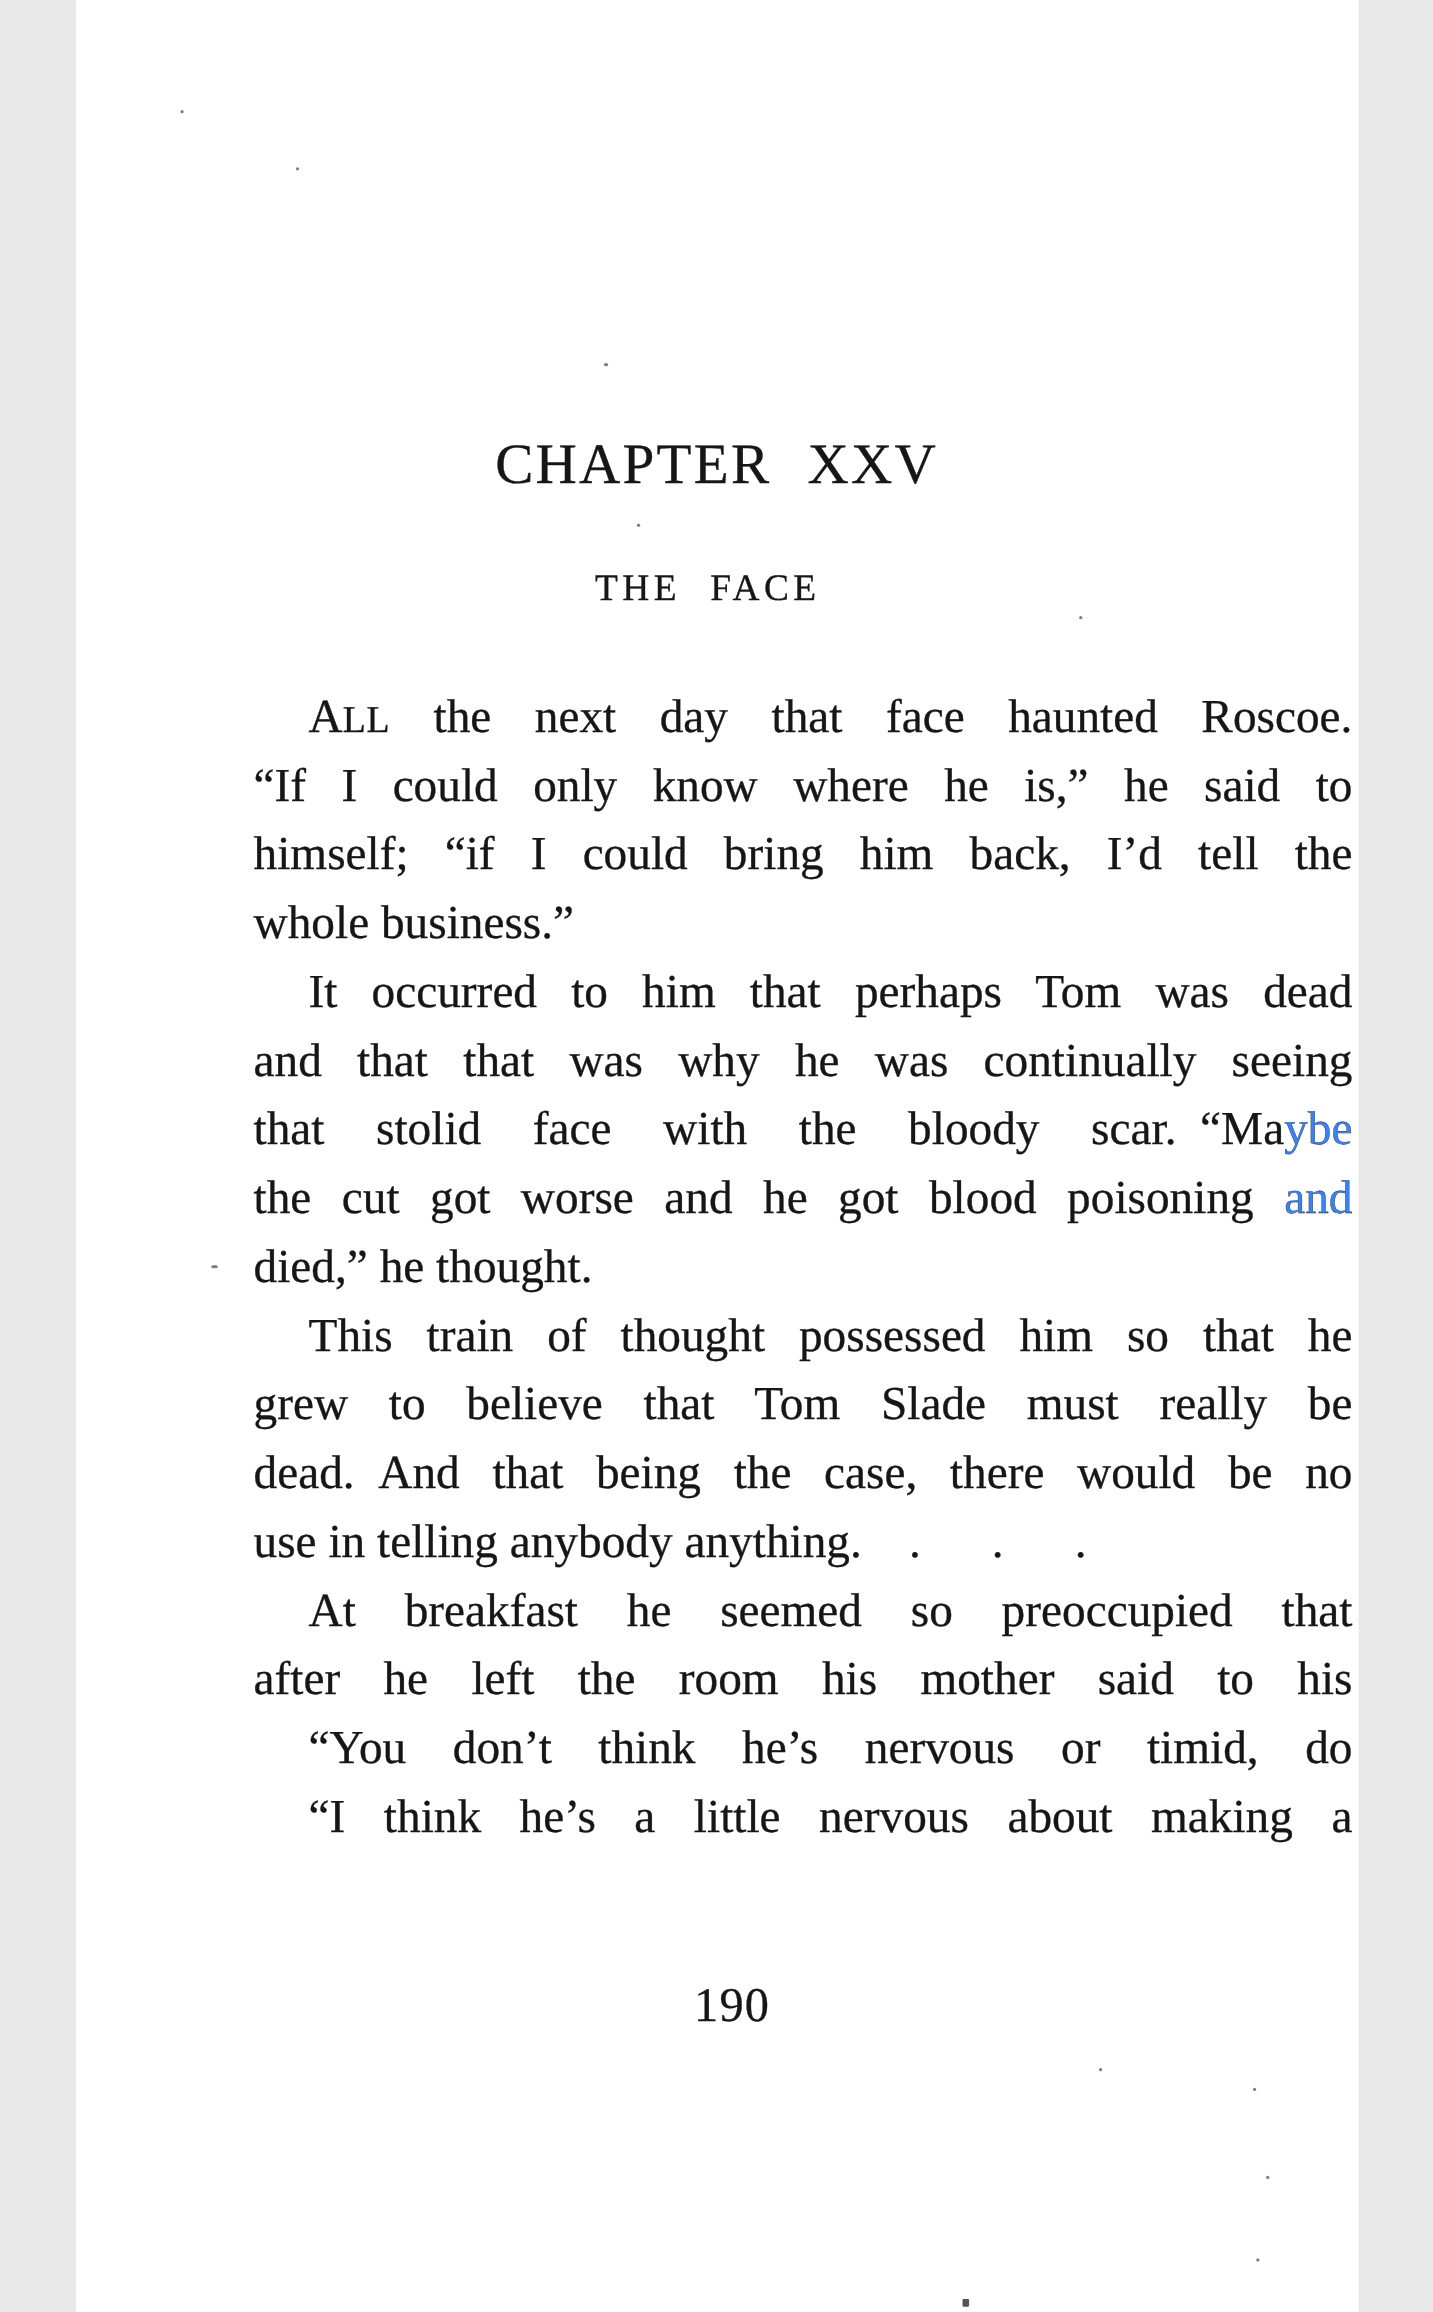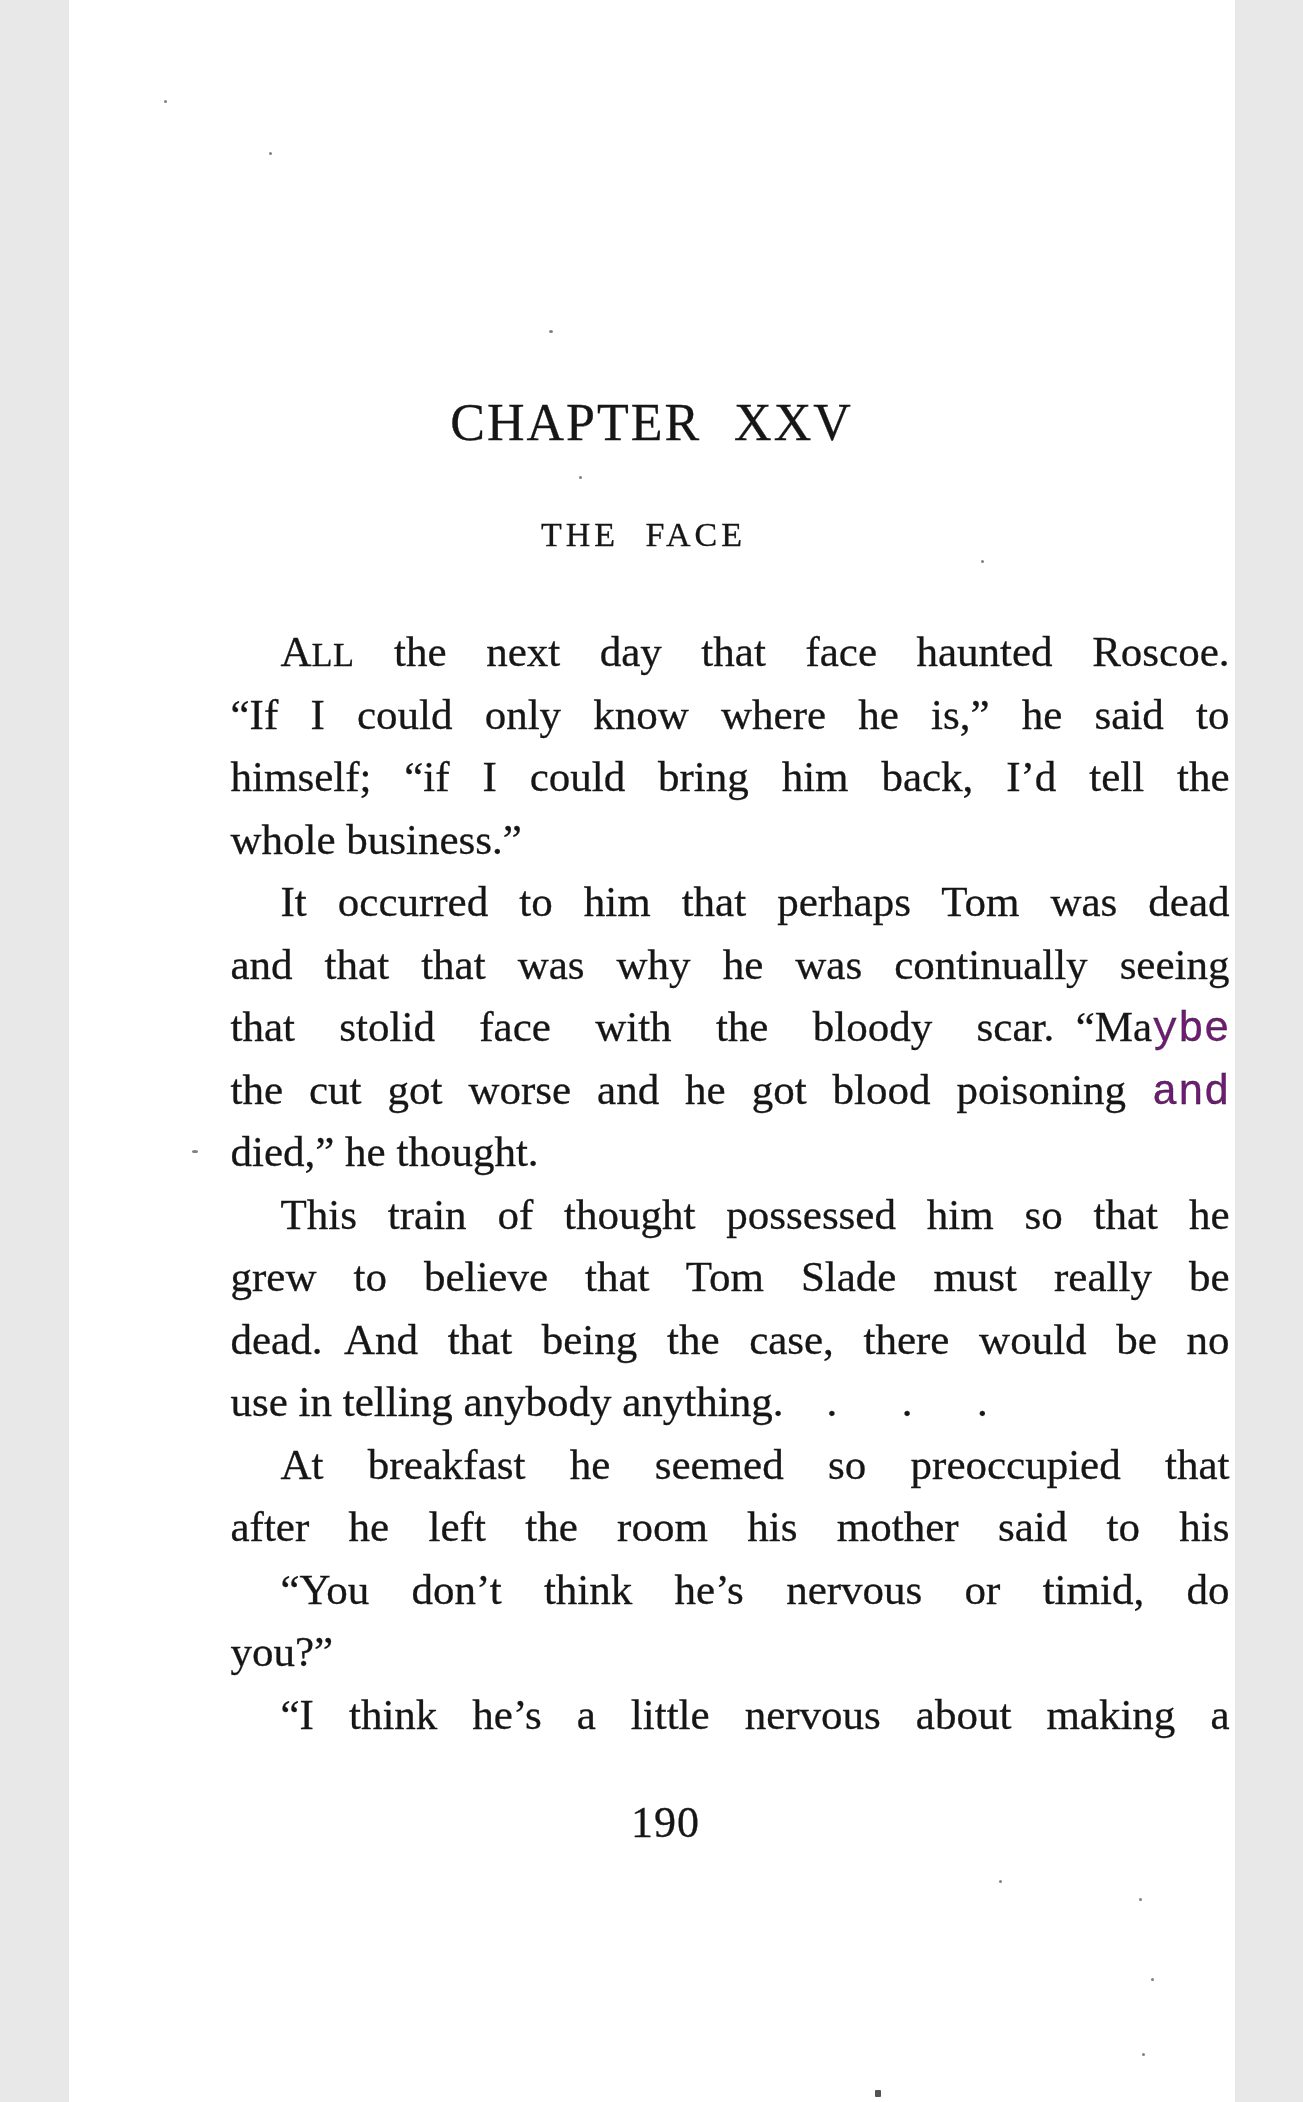--- a/index.html
+++ b/index.html
@@ -33,21 +33,21 @@
     position:absolute;
     left:162px;top:613px;width:999px;
     font-size:43px;
     line-height:77px;
   }
   .para{margin:0;}
   .line{height:62.5px;overflow:visible;}
   .line.justify{text-align:justify;text-align-last:justify;}
   .line.indent{text-indent:50px;}
   .sc{font-size:0.8em;letter-spacing:0.5px;}
-  .faded{color:#701a75;filter:blur(0.6px);font-family:Liberation Mono, monospace;}
+  .faded{color:#3b82f6;filter:blur(0.6px);}
   .page-number{
     position:absolute;top:1797px;left:28px;right:0;
     text-align:center;
     font-size:44px;
     letter-spacing:1px;
   }
   .speck{
     position:absolute;
     background:#4a4a4a;
     border-radius:50%;
@@ -80,21 +80,20 @@
         <div class="line justify"><span>grew to believe that Tom Slade must really be</span></div>
         <div class="line justify"><span>dead. And that being the case, there would be no</span></div>
         <div class="line"><span>use in telling anybody anything. .  .  .</span></div>
       </div>
       <div class="para">
         <div class="line justify indent"><span>At breakfast he seemed so preoccupied that</span></div>
         <div class="line justify"><span>after he left the room his mother said to his</span></div>
       </div>
       <div class="para">
         <div class="line justify indent"><span>“You don’t think he’s nervous or timid, do</span></div>
-        <div class="line"><span>you?”</span></div>
       </div>
       <div class="para">
         <div class="line justify indent"><span>“I think he’s a little nervous about making a</span></div>
       </div>
     </div>
   <div class="page-number">190</div>
 <div class="speck" style="left: 95px; top: 100px; width: 3px; height: 3px;"></div>
     <div class="speck" style="left: 200px; top: 152px; width: 3px; height: 3px;"></div>
     <div class="speck" style="left: 480px; top: 330px; width: 4px; height: 3px;"></div>
     <div class="speck" style="left: 510px; top: 476px; width: 3px; height: 3px;"></div>

